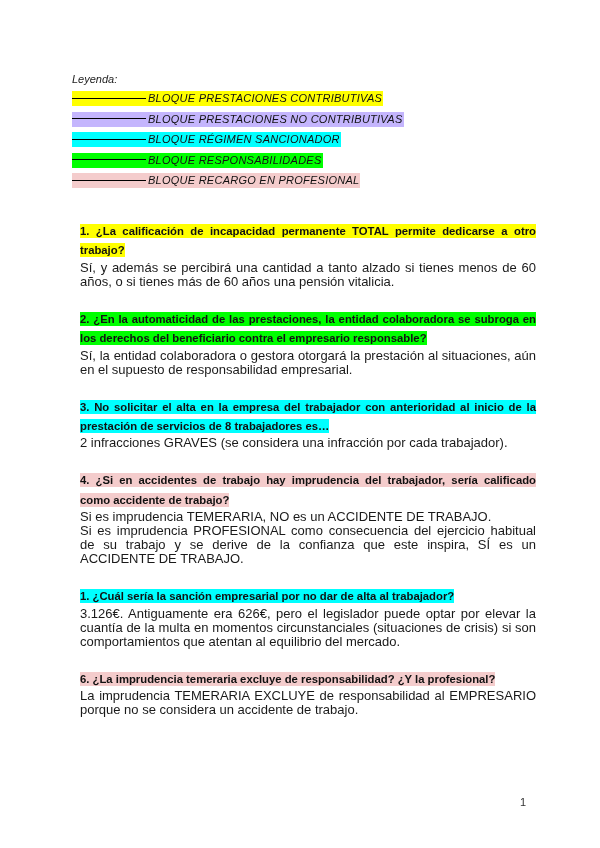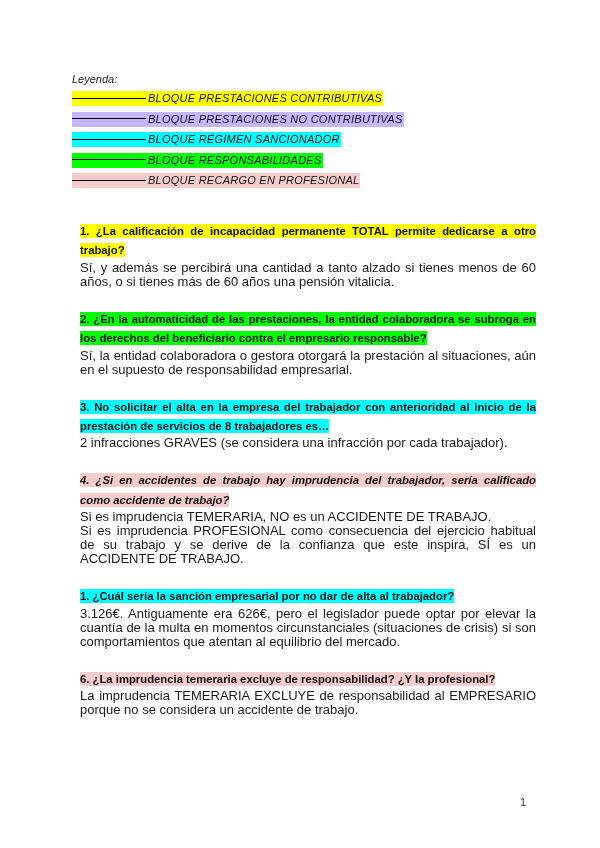--- a/index.html
+++ b/index.html
@@ -159,21 +159,21 @@
       <div class="question">
         <span class="hl" style="background:#00ffff;">3. No solicitar el alta en la empresa del trabajador con anterioridad al inicio de la prestación de servicios de 8 trabajadores es…</span>
       </div>
       <div class="answer">
         <p>2 infracciones GRAVES (se considera una infracción por cada trabajador).</p>
       </div>
     </div>
 
     <div class="qa">
       <div class="question">
-        <span class="hl" style="background:#f4cccc;font-style:italic;">4. ¿Si en accidentes de trabajo hay imprudencia del trabajador, sería calificado como accidente de trabajo?</span>
+        <span class="hl" style="background:#f4cccc;">4. ¿Si en accidentes de trabajo hay imprudencia del trabajador, sería calificado como accidente de trabajo?</span>
       </div>
       <div class="answer">
         <p>Si es imprudencia TEMERARIA, NO es un ACCIDENTE DE TRABAJO.</p>
         <p>Si es imprudencia PROFESIONAL como consecuencia del ejercicio habitual de su trabajo y se derive de la confianza que este inspira, SÍ es un ACCIDENTE DE TRABAJO.</p>
       </div>
     </div>
 
     <div class="qa">
       <div class="question">
         <span class="hl" style="background:#00ffff;">1. ¿Cuál sería la sanción empresarial por no dar de alta al trabajador?</span>

